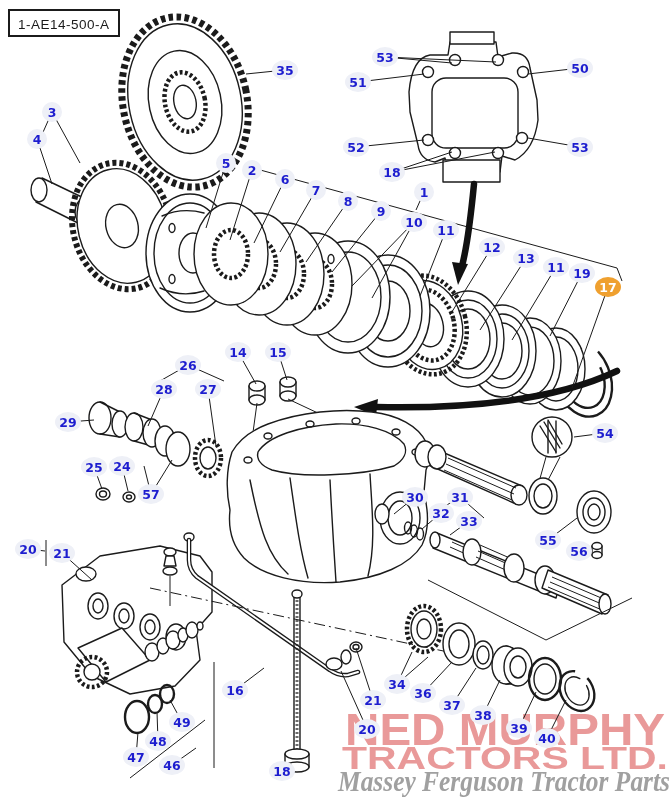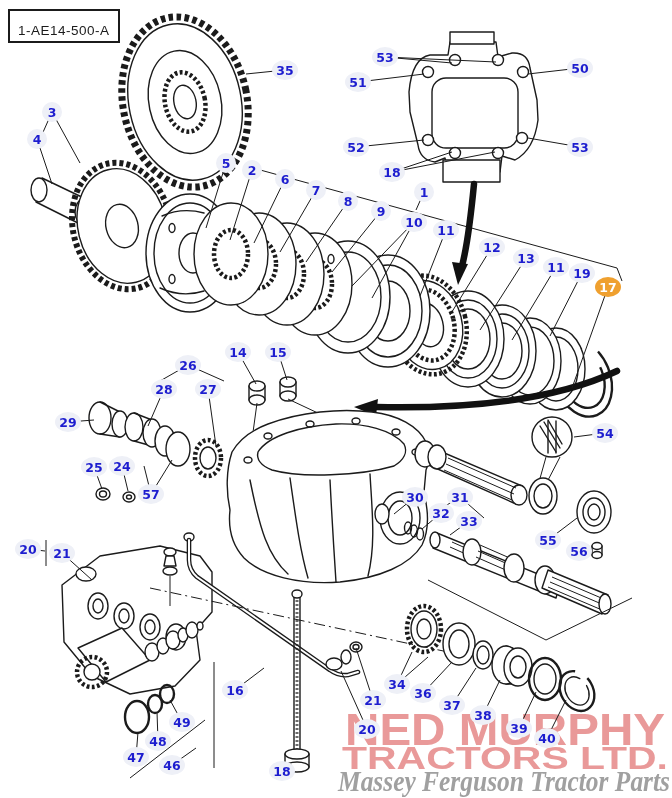--- a/index.html
+++ b/index.html
@@ -1,19 +1,19 @@
 <!DOCTYPE html>
 <html><head>
 <meta charset="utf-8">
 <style>
   html,body{margin:0;padding:0;background:#ffffff;}
   .canvas{position:relative;width:672px;height:798px;background:#ffffff;overflow:hidden;
           font-family:"Liberation Sans",sans-serif;}
   .part-code-box{position:absolute;left:8px;top:9px;border:2px solid #1b1b1b;background:#fff;
-          padding:12px 8px 3px 8px;font:13.5px "Liberation Sans",sans-serif;color:#1b1b1b;letter-spacing:.5px;text-align:right;}
+          padding:6px 8px 3px 8px;font:13.5px "Liberation Sans",sans-serif;color:#1b1b1b;letter-spacing:.5px;text-align:right;}
   svg{position:absolute;left:0;top:0;}
   .ln{fill:none;stroke:#1b1b1b;stroke-width:1.4;stroke-linejoin:round;stroke-linecap:round;}
   .lnf{fill:#ffffff;stroke:#1b1b1b;stroke-width:1.4;stroke-linejoin:round;}
   .thin{fill:none;stroke:#1b1b1b;stroke-width:1;}
   .teeth-big{fill:none;stroke:#1b1b1b;stroke-width:7;stroke-dasharray:4.5 3.5;}
   .teeth-mid{fill:none;stroke:#1b1b1b;stroke-width:6;stroke-dasharray:4 3;}
   .teeth-sm{fill:none;stroke:#1b1b1b;stroke-width:4.5;stroke-dasharray:2.8 2.4;}
   .thick-arrow{fill:none;stroke:#111;stroke-width:6.5;stroke-linecap:round;}
   .ah{fill:#111;stroke:none;}
   .dashdot{fill:none;stroke:#1b1b1b;stroke-width:1;stroke-dasharray:11 4 2 4;}

